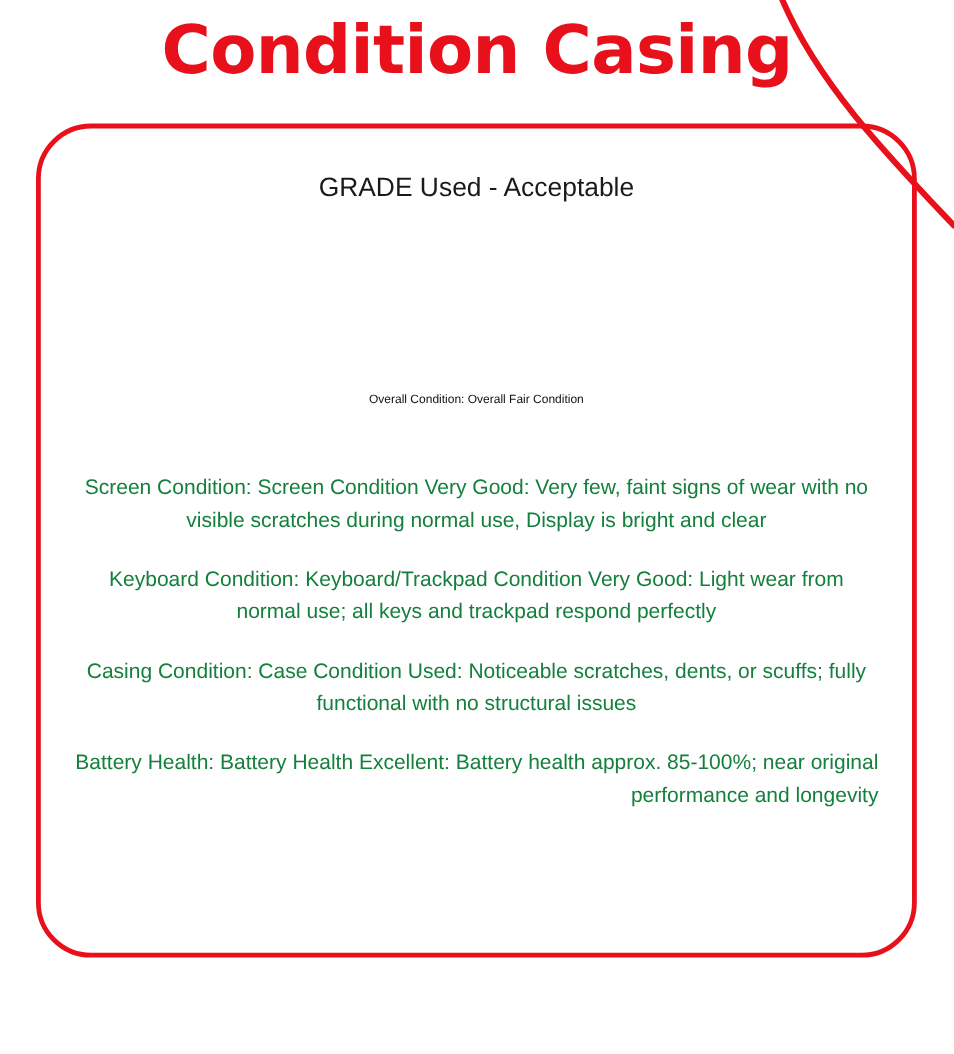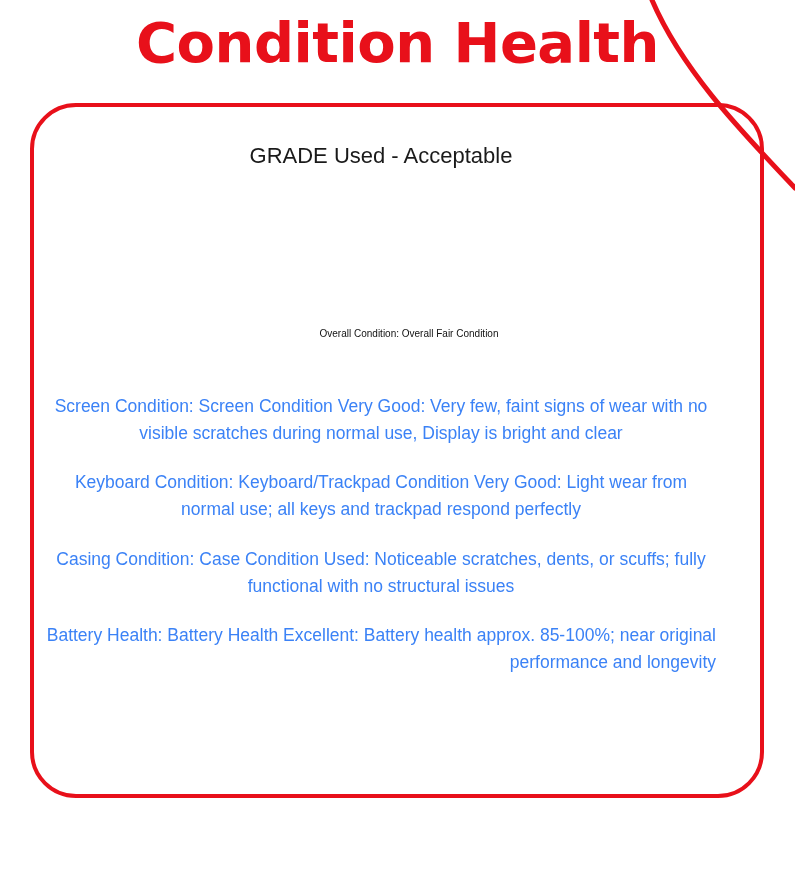--- a/index.html
+++ b/index.html
@@ -57,21 +57,21 @@
     width: 734px;
     height: 695px;
     border: 4px solid #e8101a;
     border-radius: 46px;
     box-sizing: border-box;
     background: transparent;
   }
 
   .content {
     position: absolute;
-    left: 14px;
+    left: 30px;
     top: 103px;
     width: 734px;
     height: 695px;
     box-sizing: border-box;
   }
 
   .grade {
     position: absolute;
     left: 0;
     top: 40px;
@@ -84,47 +84,46 @@
 
   .overall {
     position: absolute;
     left: 0;
     top: 225px;
     width: 734px;
     text-align: center;
     font-family: "Liberation Sans", sans-serif;
     font-size: 10px;
     color: #111111;
-    margin-left: 28px;
   }
 
   .sections {
     position: absolute;
     left: 22px;
     top: 290px;
     width: 690px;
   }
 
   .section {
     text-align: center;
     font-family: "Liberation Sans", sans-serif;
     font-size: 17.5px;
     line-height: 1.55;
-    color: #3b82f6;
+    color: #15803d;
     margin-bottom: 22px;
     padding: 0 10px;
   }
   .section:last-child { margin-bottom: 0; text-align: right; }
 </style>
 </head>
 <body>
 
 <div class="page">
 
-  <div class="title">Condition Health</div>
+  <div class="title">Condition Casing</div>
 
   <svg class="swoosh" viewBox="0 0 205 200" xmlns="http://www.w3.org/2000/svg">
     <path d="M62 0 C 92 70, 150 130, 205 188" fill="none" stroke="#e8101a" stroke-width="5" stroke-linecap="round"></path>
   </svg>
 
   <div class="report-box"></div>
 
   <div class="content">
 
     <div class="grade">GRADE Used - Acceptable</div>

